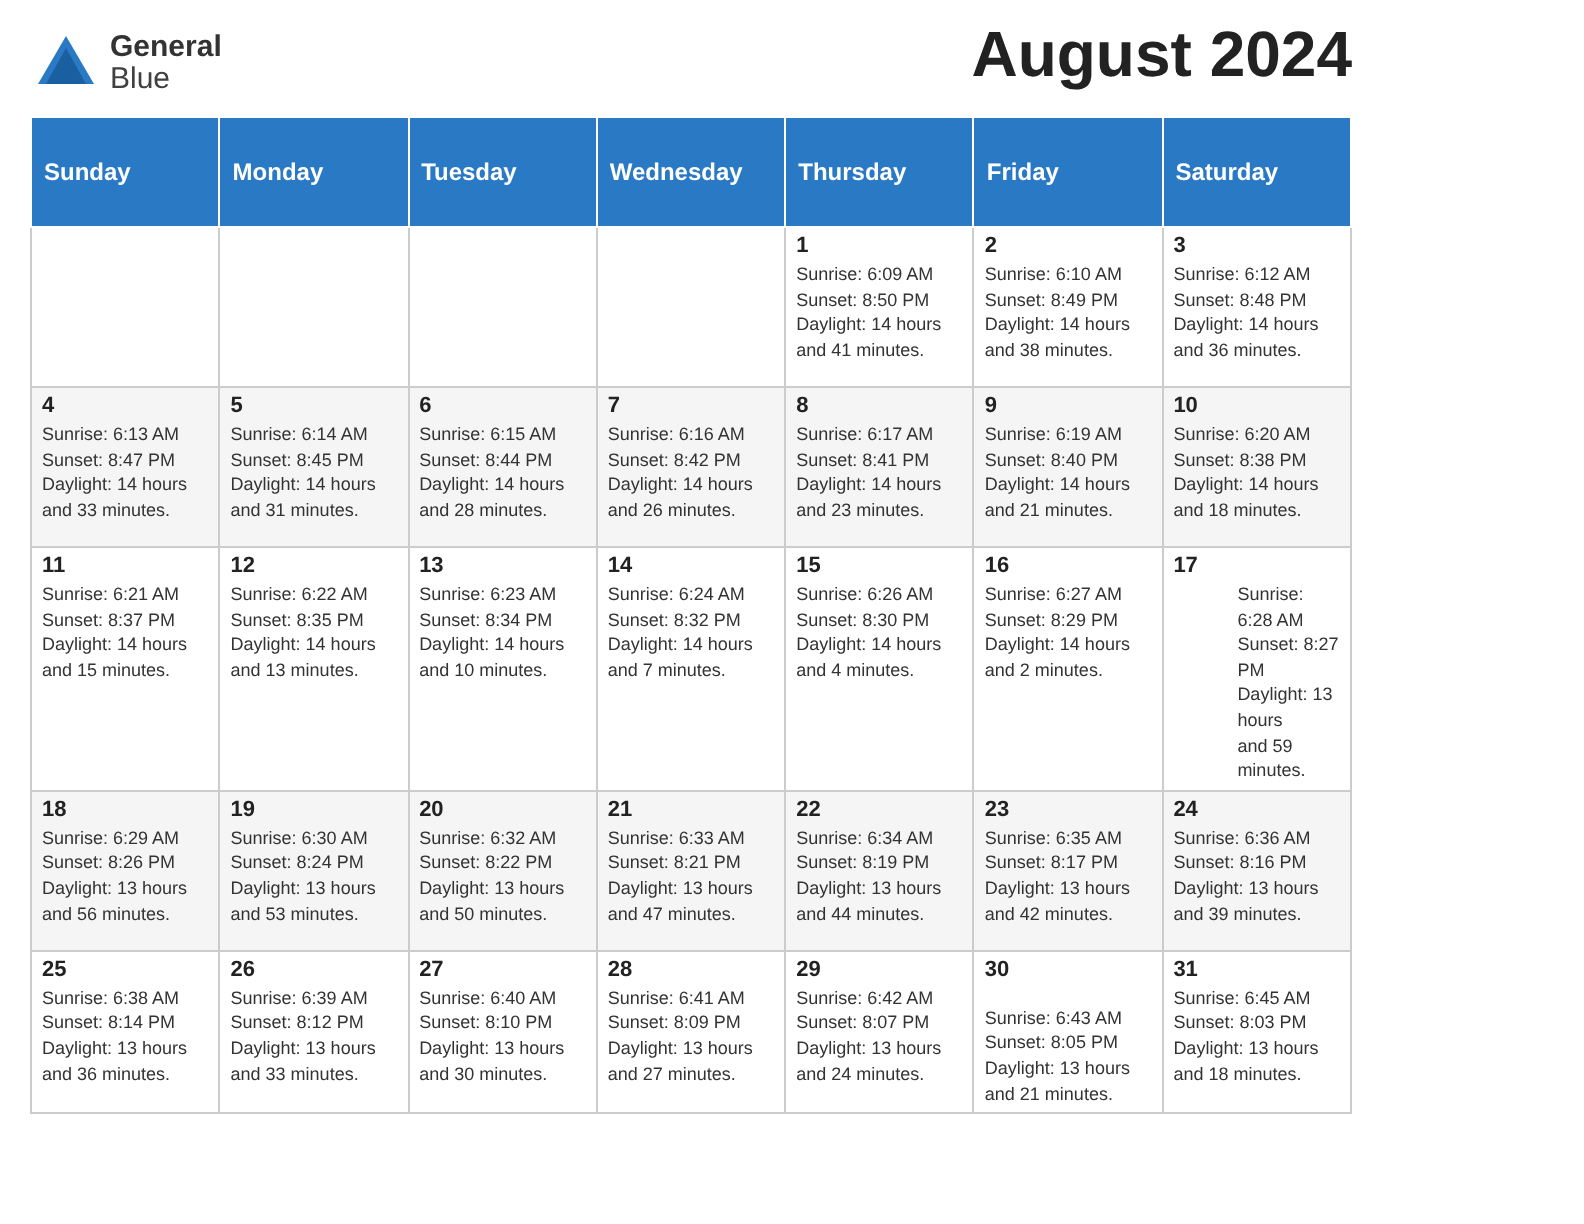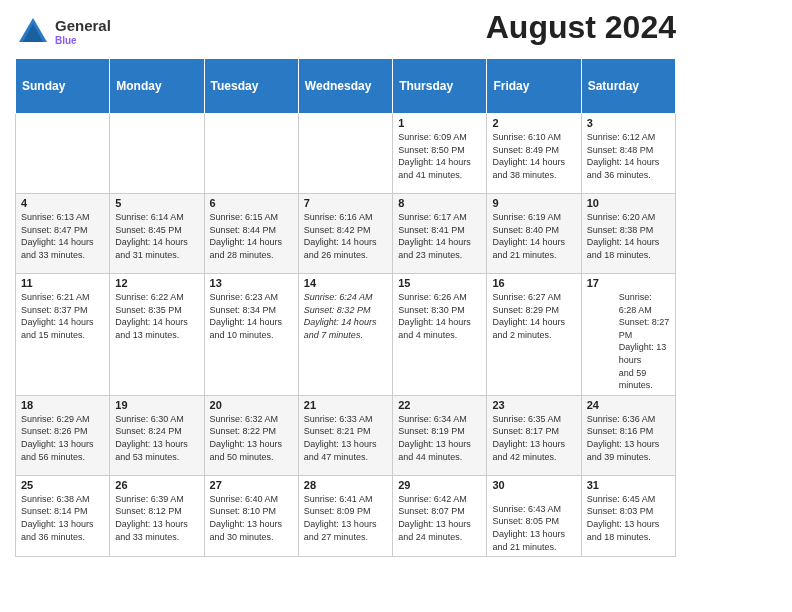--- a/index.html
+++ b/index.html
@@ -30,23 +30,23 @@
       display: flex;
       flex-direction: column;
       line-height: 1.1;
     }
     .logo-general {
       font-size: 15px;
       font-weight: bold;
       color: #333;
     }
     .logo-blue {
-      font-size: 10px;
-      font-weight: bold;
-      color: #8b5cf6;
+      font-size: 15px;
+      font-weight: normal;
+      color: #404040;
     }
     .logo-icon {
       width: 36px;
       height: 36px;
       margin-right: 4px;
     }
     .title-block {
       text-align: right;
     }
     .month-year {
@@ -229,21 +229,21 @@
           </td>
           <td>
             <span class="day-number">13</span>
             <div class="day-info" style="white-space: pre-line;">Sunrise: 6:23 AM
 Sunset: 8:34 PM
 Daylight: 14 hours
 and 10 minutes.</div>
           </td>
           <td>
             <span class="day-number">14</span>
-            <div class="day-info" style="white-space: pre-line; font-style: italic;">Sunrise: 6:24 AM
+            <div class="day-info" style="white-space: pre-line;">Sunrise: 6:24 AM
 Sunset: 8:32 PM
 Daylight: 14 hours
 and 7 minutes.</div>
           </td>
           <td>
             <span class="day-number">15</span>
             <div class="day-info" style="white-space: pre-line;">Sunrise: 6:26 AM
 Sunset: 8:30 PM
 Daylight: 14 hours
 and 4 minutes.</div>

